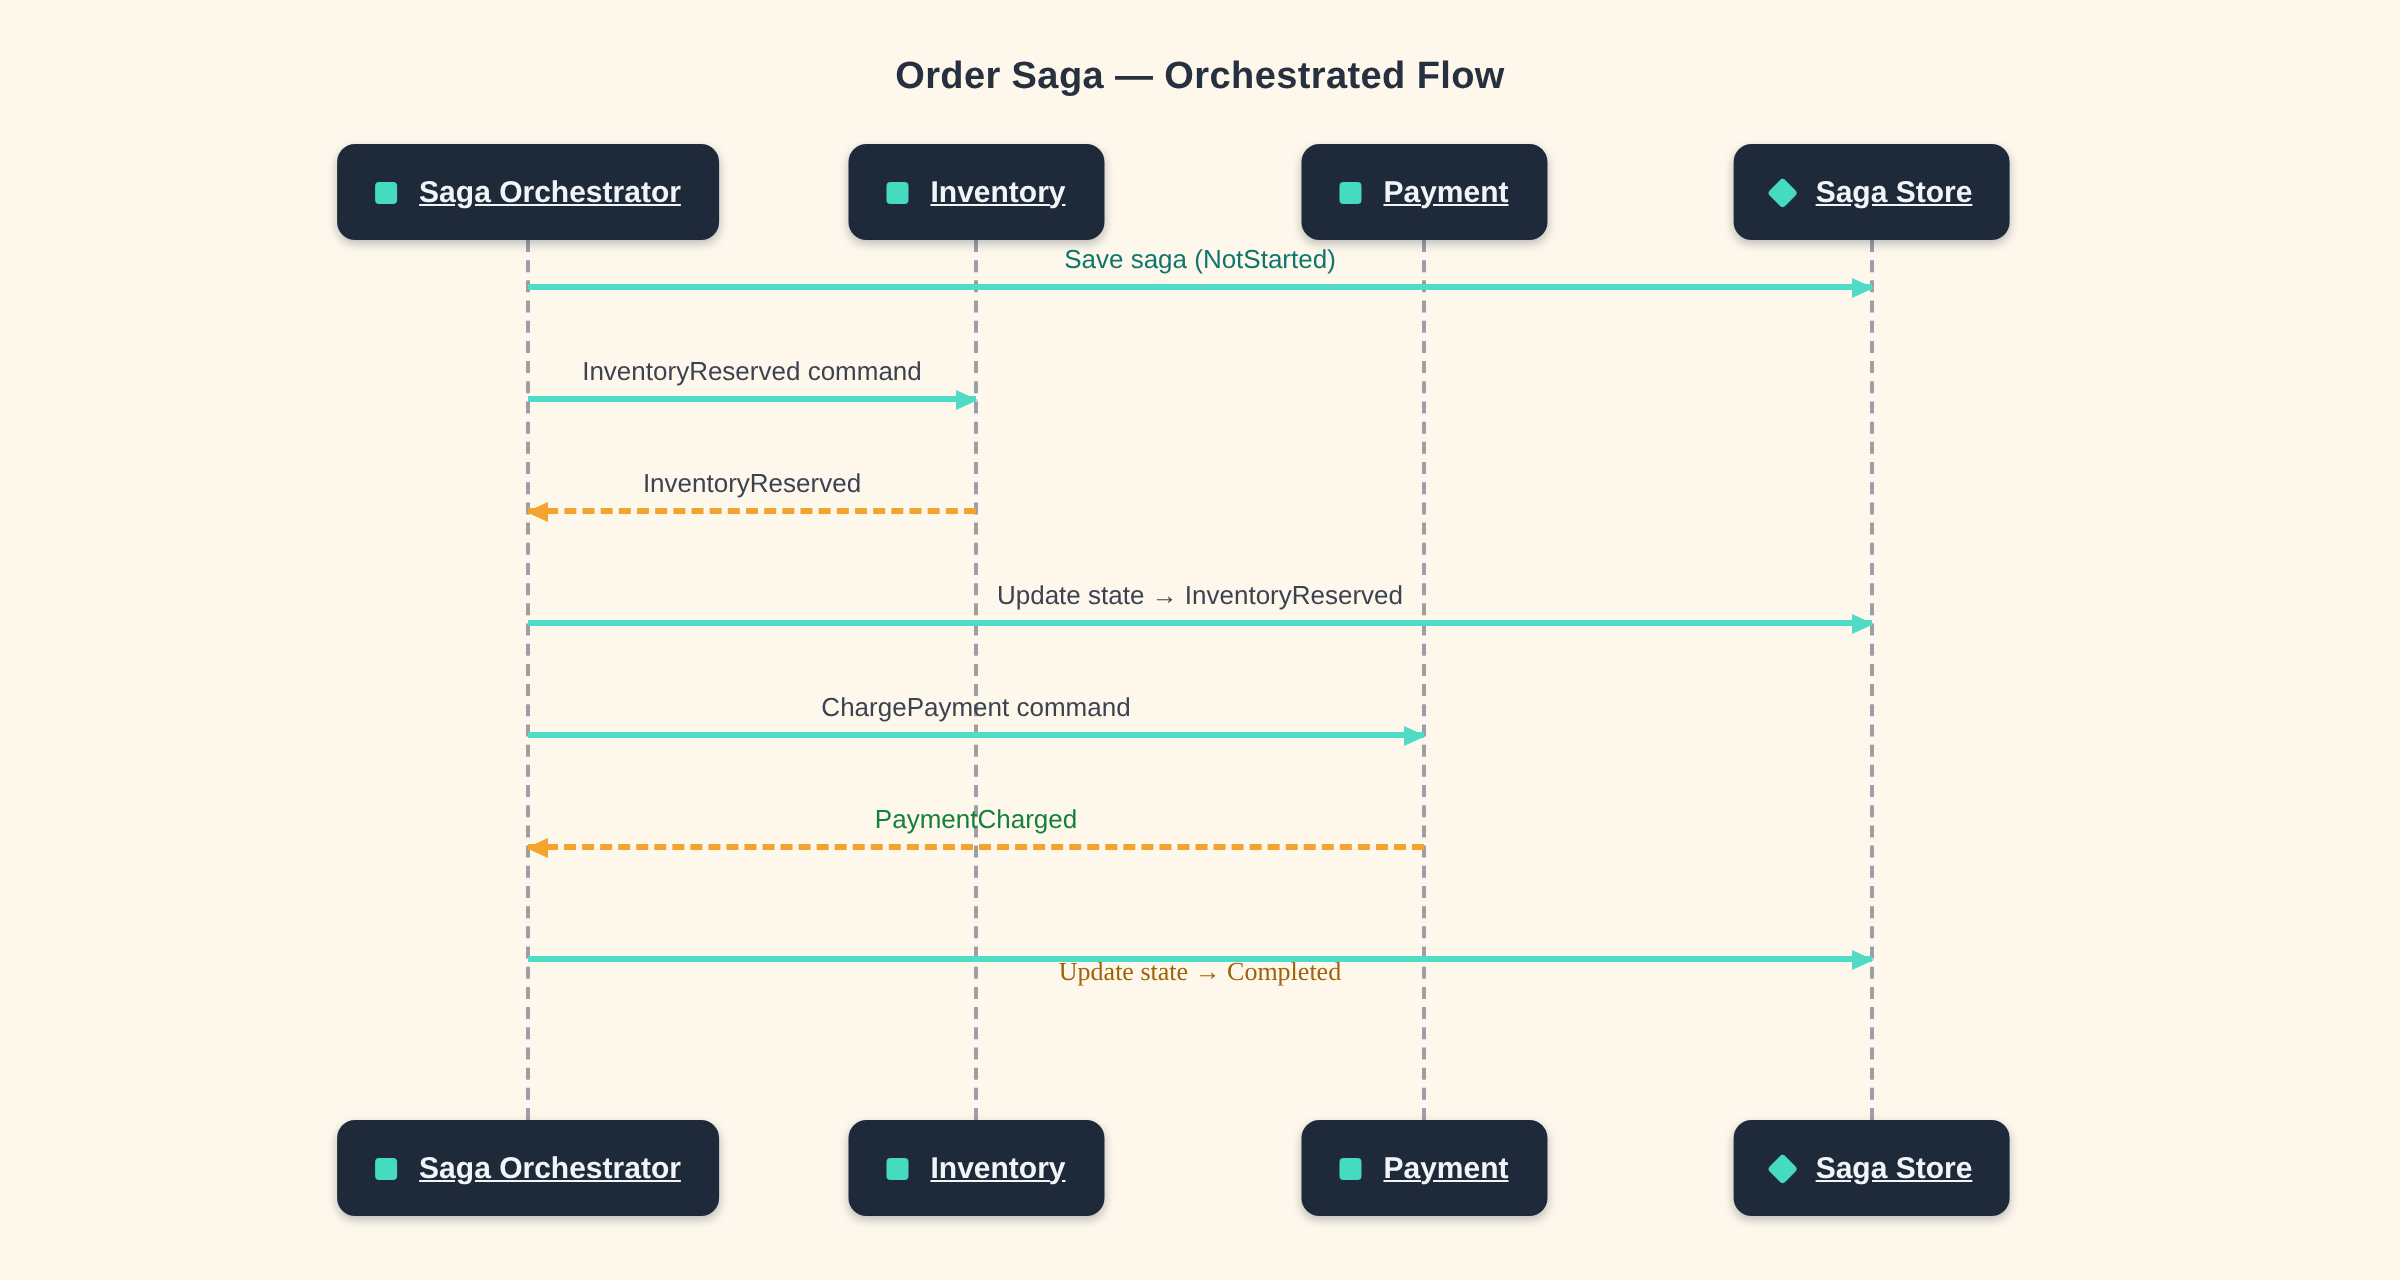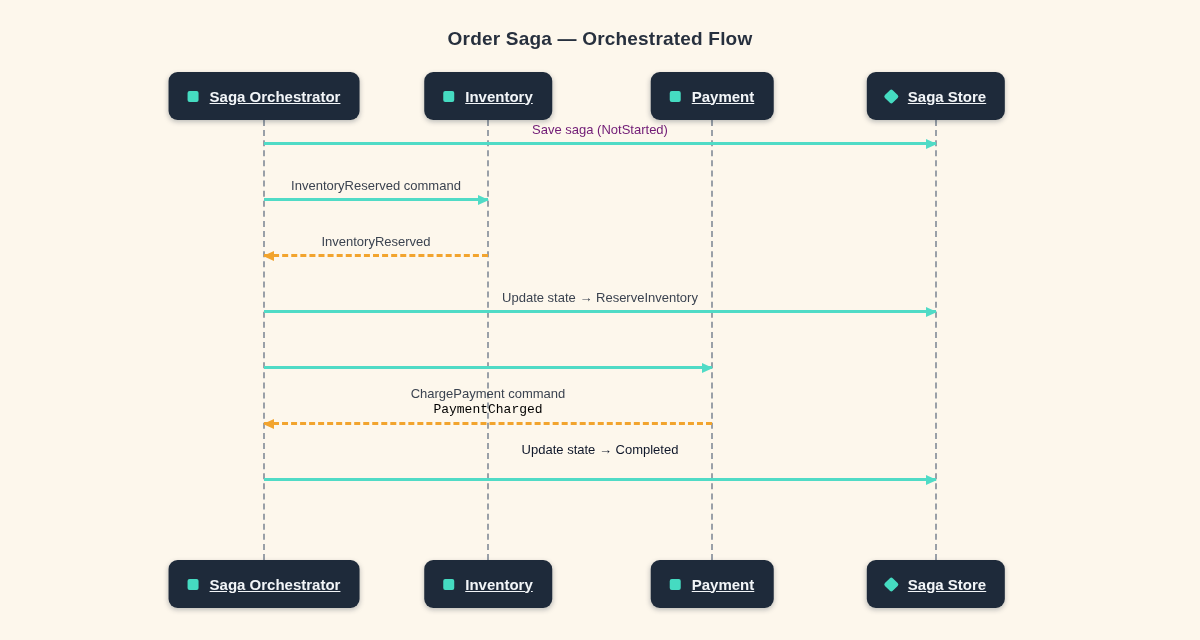--- a/index.html
+++ b/index.html
@@ -125,44 +125,44 @@
         <span class="actor-label" style="color: rgb(242, 245, 248);">Payment</span>
       </div>
       <div class="actor-box" style="left: 936px; top: 72px; background: rgb(30, 42, 58);">
         <span class="actor-icon diamond" style="background: rgb(69, 219, 193);"></span>
         <span class="actor-label" style="color: rgb(242, 245, 248);">Saga Store</span>
       </div>
       <div class="actor-box" style="left: 936px; top: 560px; background: rgb(30, 42, 58);">
         <span class="actor-icon diamond" style="background: rgb(69, 219, 193);"></span>
         <span class="actor-label" style="color: rgb(242, 245, 248);">Saga Store</span>
       </div>
-      <div class="msg-label" style="left: 600px; top: 122px; color: #701a75;">Save saga (NotStarted)</div>
+      <div class="msg-label" style="left: 600px; top: 122px; color: #0f766e;">Save saga (NotStarted)</div>
       <div class="msg-arrow" style="left: 264px; top: 142px; width: 672px; color: rgb(80, 219, 198); background: rgb(80, 219, 198);">
         <div class="arrow-head right"></div>
       </div>
       <div class="msg-label" style="left: 376px; top: 178px; color: rgb(59, 67, 80);">InventoryReserved command</div>
       <div class="msg-arrow" style="left: 264px; top: 198px; width: 224px; color: rgb(80, 219, 198); background: rgb(80, 219, 198);">
         <div class="arrow-head right"></div>
       </div>
       <div class="msg-label" style="left: 376px; top: 234px; color: rgb(59, 67, 80);">InventoryReserved</div>
       <div class="msg-arrow" style="left: 264px; top: 254px; width: 224px; color: rgb(242, 164, 46);">
         <div class="dash-line"></div>
         <div class="arrow-head left"></div>
       </div>
-      <div class="msg-label" style="left: 600px; top: 290px; color: rgb(59, 67, 80);">Update state → ReserveInventory</div>
+      <div class="msg-label" style="left: 600px; top: 290px; color: rgb(59, 67, 80);">Update state → InventoryReserved</div>
       <div class="msg-arrow" style="left: 264px; top: 310px; width: 672px; color: rgb(80, 219, 198); background: rgb(80, 219, 198);">
         <div class="arrow-head right"></div>
       </div>
-      <div class="msg-label" style="left: 488px; top: 346px; color: rgb(59, 67, 80); margin-top: 40px;">ChargePayment command</div>
+      <div class="msg-label" style="left: 488px; top: 346px; color: rgb(59, 67, 80);">ChargePayment command</div>
       <div class="msg-arrow" style="left: 264px; top: 366px; width: 448px; color: rgb(80, 219, 198); background: rgb(80, 219, 198);">
         <div class="arrow-head right"></div>
       </div>
-      <div class="msg-label" style="left: 488px; top: 402px; color: #000000; font-family: Liberation Mono, monospace;">PaymentCharged</div>
+      <div class="msg-label" style="left: 488px; top: 402px; color: #15803d;">PaymentCharged</div>
       <div class="msg-arrow" style="left: 264px; top: 422px; width: 448px; color: rgb(242, 164, 46);">
         <div class="dash-line"></div>
         <div class="arrow-head left"></div>
       </div>
-      <div class="msg-label" style="left: 600px; top: 442px; color: #0f172a;">Update state → Completed</div>
+      <div class="msg-label" style="left: 600px; top: 478px; color: #a16207; font-family: Liberation Serif, serif;">Update state → Completed</div>
       <div class="msg-arrow" style="left: 264px; top: 478px; width: 672px; color: rgb(80, 219, 198); background: rgb(80, 219, 198);">
         <div class="arrow-head right"></div>
       </div>
     </div>
 </div>
 
 </body></html>

